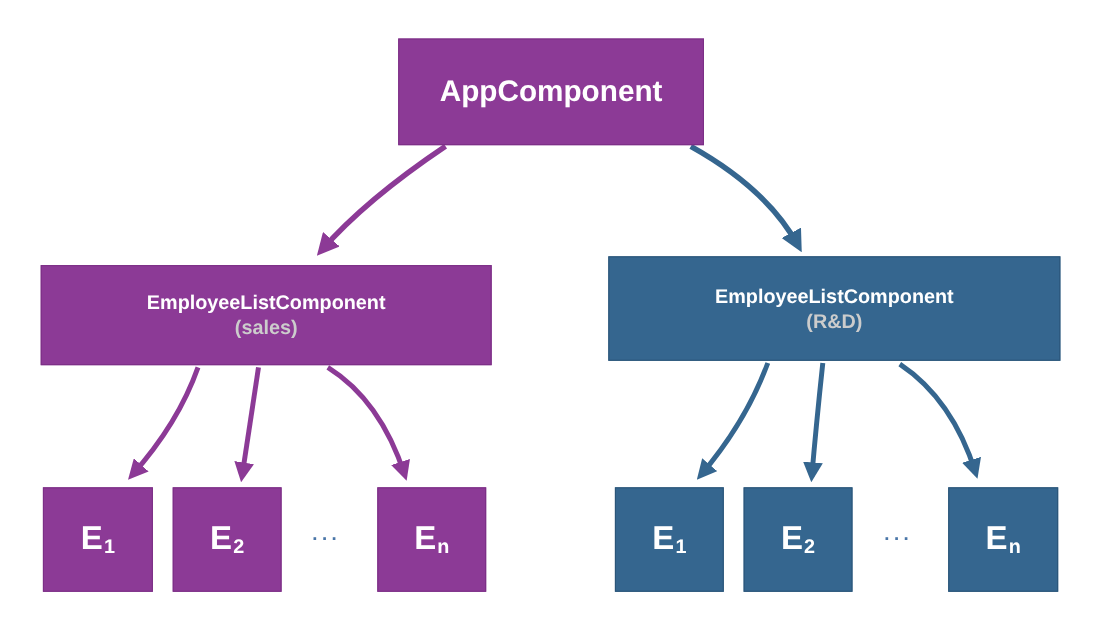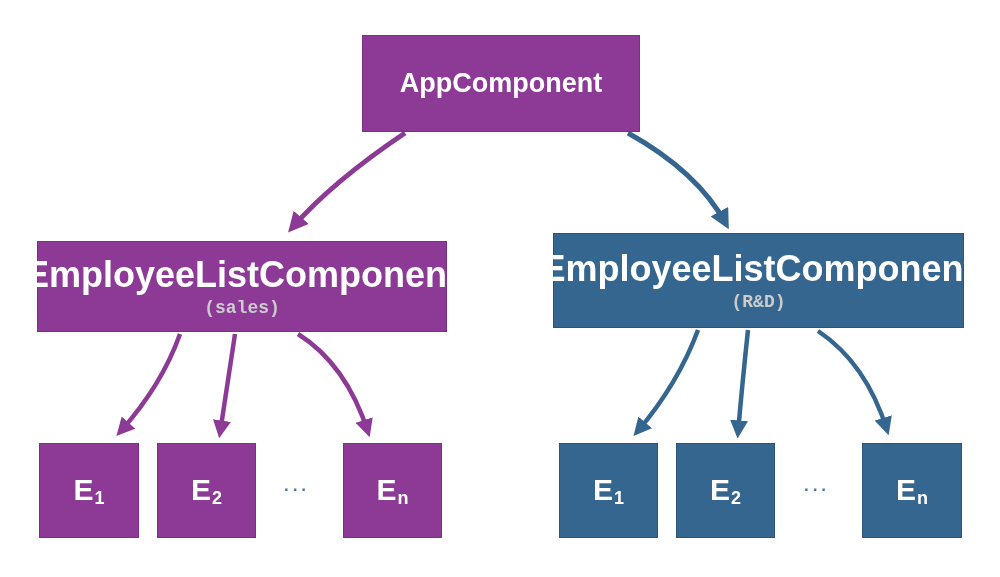--- a/index.html
+++ b/index.html
@@ -49,22 +49,22 @@
     background:var(--blue);
     border:1px solid var(--blue-dark);
   }
   .root-box{
     left:362px; top:35px; width:278px; height:97px;
     font-size:27px;
   }
   .list-box{
     line-height:1.15;
   }
-  .list-box .title{ font-size:36px;text-align:center; }
-  .list-box .subtitle{ font-size:18px; color:var(--subtitle); margin-top:2px;font-family:Liberation Mono, monospace; }
+  .list-box .title{ font-size:18px;text-align:center; }
+  .list-box .subtitle{ font-size:18px; color:var(--subtitle); margin-top:2px; }
   .sales-box{ left:37px; top:241px; width:410px; height:91px; }
   .rnd-box{ left:553px; top:233px; width:411px; height:95px; }
   .e-box{
     top:443px; height:95px;
     font-size:30px;
     text-align:right;
   }
   .e-box .sub{
     font-size:18px;
     vertical-align:-4px;

